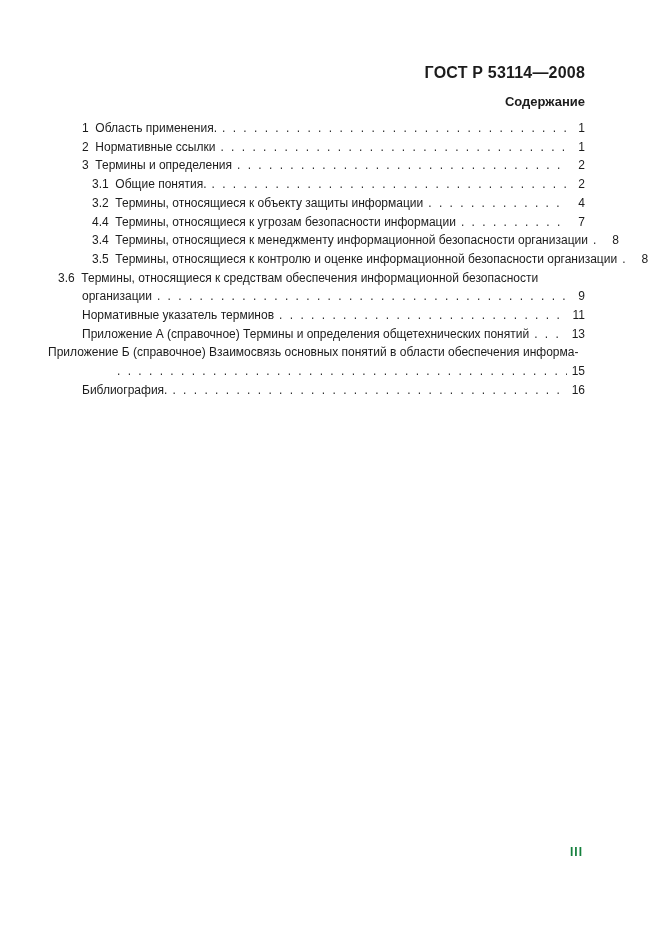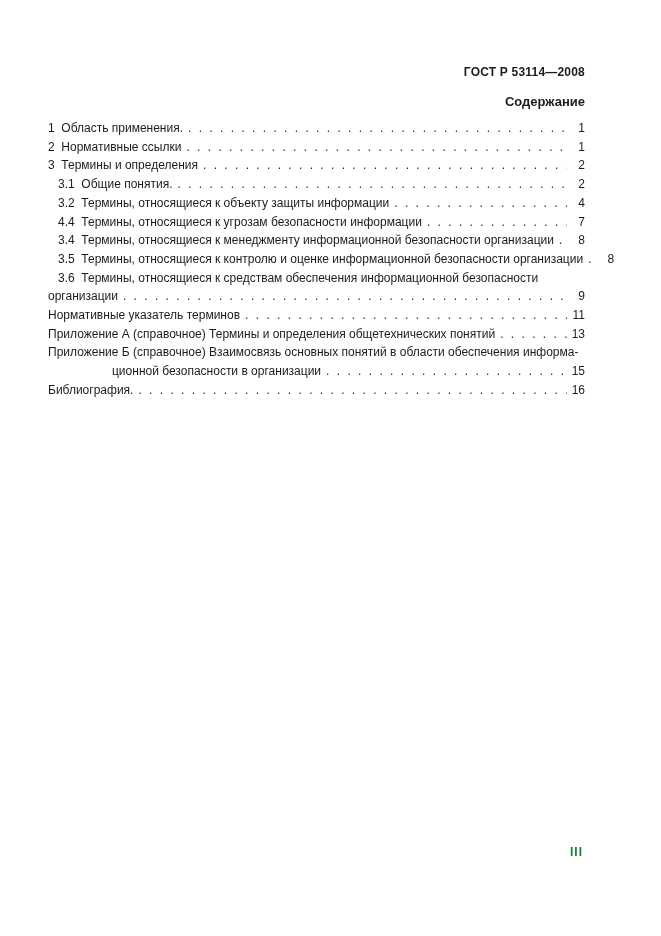--- a/index.html
+++ b/index.html
@@ -21,21 +21,21 @@
     background: #ffffff;
   }
   .content {
     position: absolute;
     left: 48px;
     right: 76px;
     top: 66px;
   }
   .doc-header {
     text-align: right;
-    font-size: 12px;
+    font-size: 16px;
     font-weight: bold;
     line-height: 13px;
     letter-spacing: 0.2px;
   }
   .toc-title {
     text-align: right;
     font-size: 13px;
     font-weight: bold;
     margin-top: 16px;
     margin-bottom: 10px;
@@ -50,20 +50,21 @@
     line-height: 18.7px;
     white-space: nowrap;
   }
   .toc-line {
     line-height: 18.7px;
     white-space: pre;
   }
   .toc-label {
     white-space: pre;
     flex: 0 0 auto;
+    margin-left: 34px;
   }
   .indent-0 { padding-left: 0px; }
   .indent-1 { padding-left: 10px; }
   .indent-2 { padding-left: 64px; }
   .toc-leader {
     flex: 1 1 auto;
     overflow: hidden;
     white-space: nowrap;
     margin-left: 5px;
     margin-right: 4px;
@@ -148,21 +149,20 @@
           <span class="toc-leader"></span>
           <span class="toc-page">11</span>
         </div>
         <div class="toc-row indent-0">
           <span class="toc-label">Приложение А (справочное) Термины и определения общетехнических понятий</span>
           <span class="toc-leader"></span>
           <span class="toc-page">13</span>
         </div>
         <div class="toc-line indent-0">Приложение Б (справочное) Взаимосвязь основных понятий в области обеспечения информа-</div>
         <div class="toc-row indent-2">
-          <span class="toc-label">ционной безопасности в организации</span>
           <span class="toc-leader"></span>
           <span class="toc-page">15</span>
         </div>
         <div class="toc-row indent-0">
           <span class="toc-label">Библиография.</span>
           <span class="toc-leader"></span>
           <span class="toc-page">16</span>
         </div>
       </div>
   </div>

